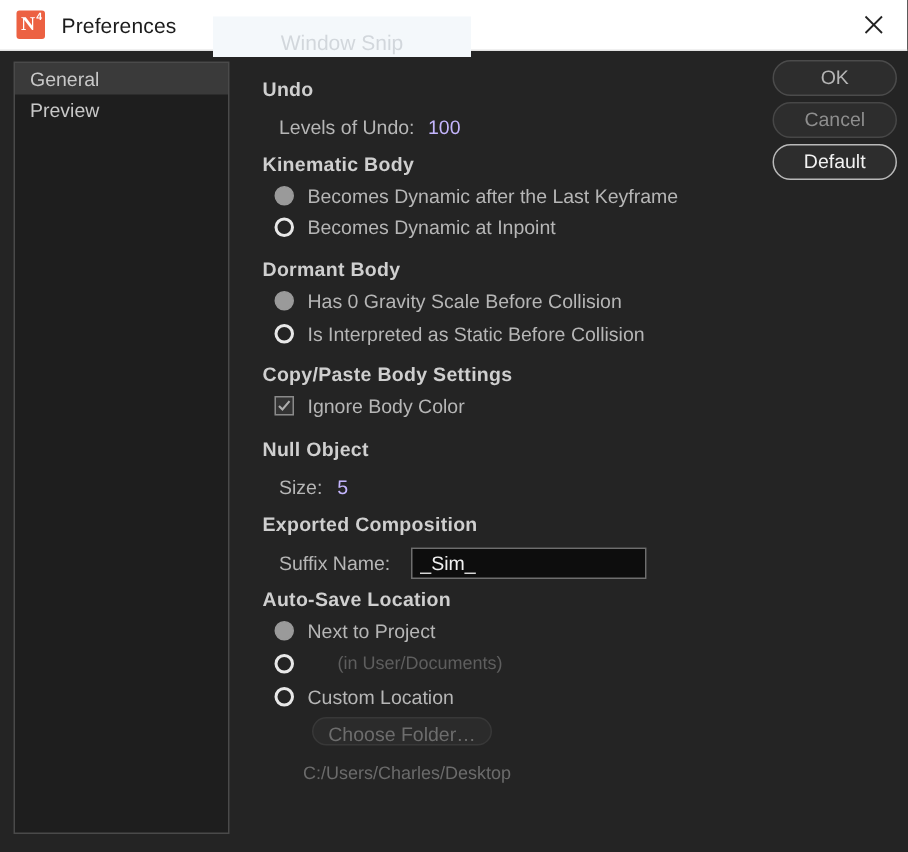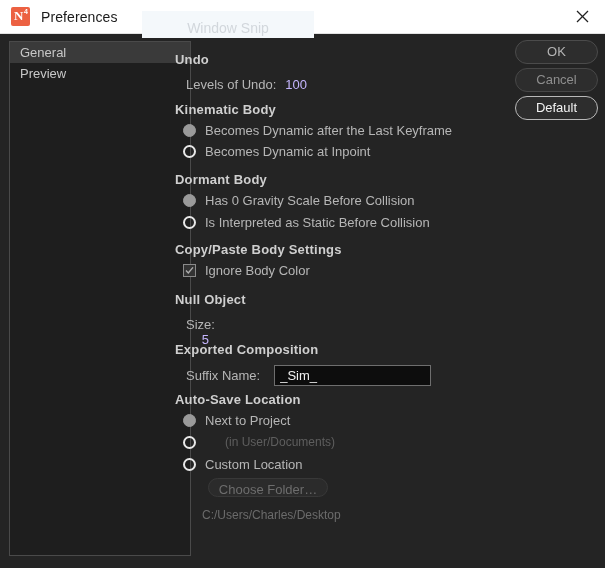--- a/index.html
+++ b/index.html
@@ -98,21 +98,21 @@
     position: absolute;
     left: 0; top: 34px;
     width: 605px; height: 534px;
     background: #242424;
   }
 
   
   .sidebar {
     position: absolute;
     left: 9px; top: 7px;
-    width: 182px; height: 515px;
+    width: 144px; height: 515px;
     background: #1e1e1e;
     border: 1px solid #4a4a4a;
     box-sizing: border-box;
     overflow: hidden;
   }
   .side-item {
     height: 21px;
     line-height: 21px;
     padding-left: 10px;
     font-size: 13px;
@@ -331,21 +331,21 @@
     <div class="radio-row" style="position:absolute;left:8px;top:229px;">
       <span class="check">
         <svg width="9" height="9" viewBox="0 0 9 9">
           <polyline points="1,4.6 3.3,7 8,1.4" fill="none" stroke="#adadad" stroke-width="1.4"></polyline>
         </svg>
       </span>
       <span class="radio-label">Ignore Body Color</span>
     </div>
 
     <div class="sec-title" style="position:absolute;left:0;top:258px;">Null Object</div>
-    <div class="row" style="position:absolute;left:11px;top:283px;flex-direction:column;">
+    <div class="row" style="position:absolute;left:11px;top:283px;">
       <span class="lbl">Size:</span>
       <span class="val-blue" style="margin-left:10px;">5</span>
     </div>
 
     <div class="sec-title" style="position:absolute;left:0;top:308px;">Exported Composition</div>
     <div class="row" style="position:absolute;left:11px;top:331px;">
       <span class="lbl">Suffix Name:</span>
       <input class="tfield" type="text" style="margin-left: 14px;" value="_Sim_">
     </div>
 

